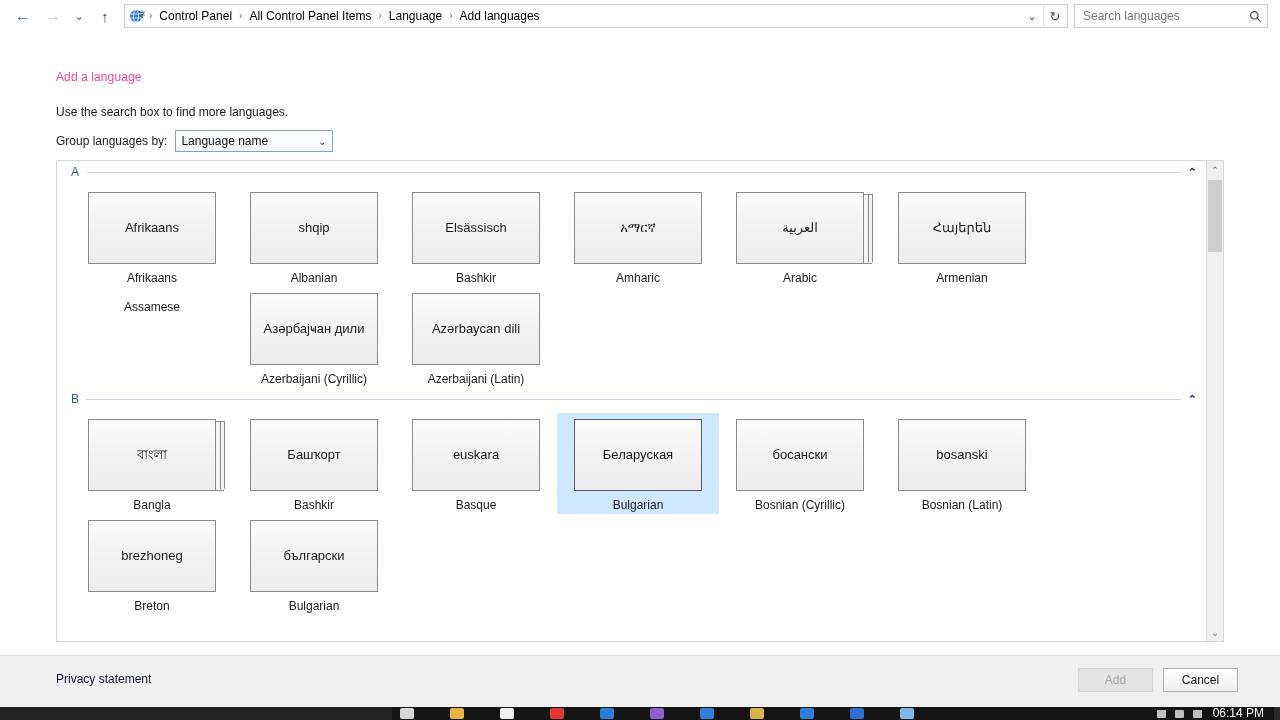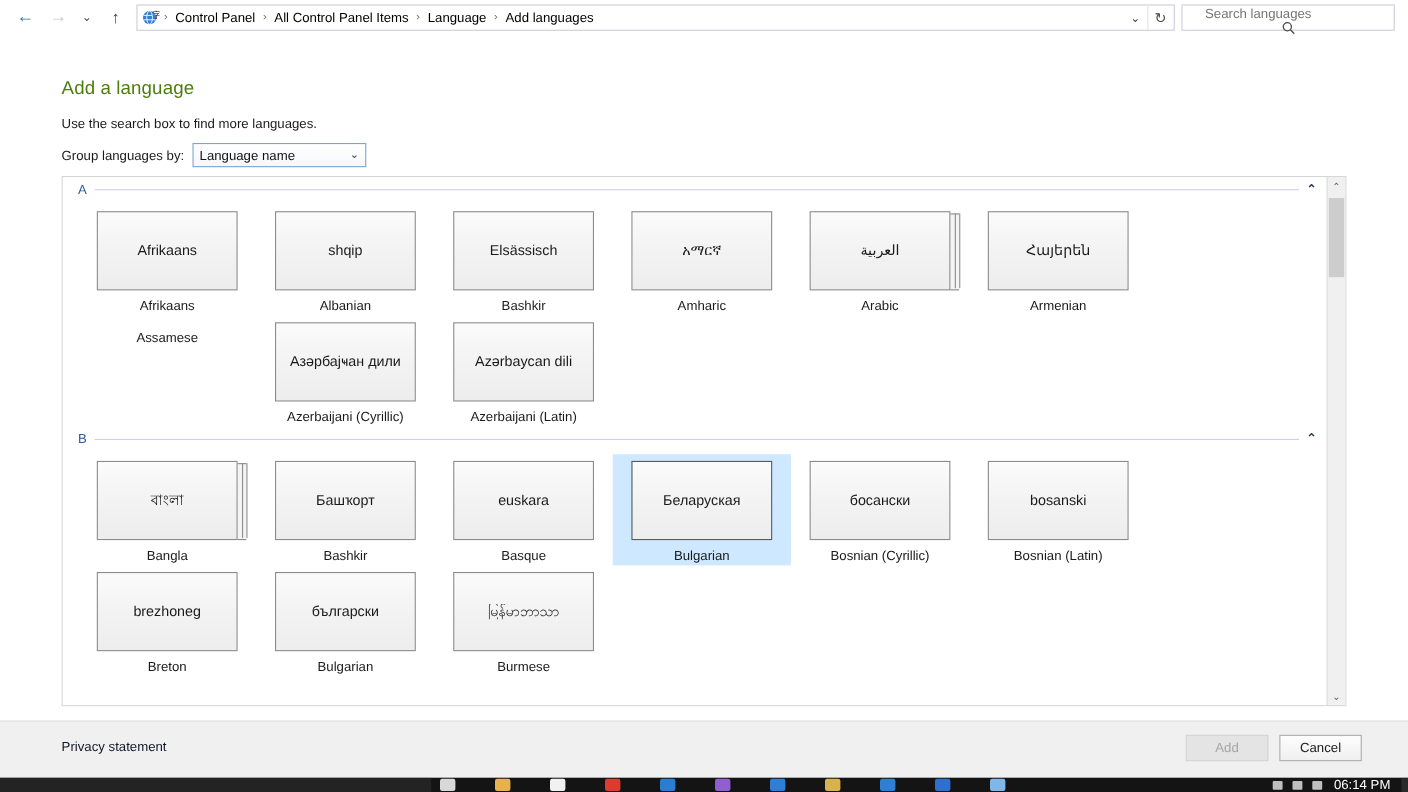--- a/index.html
+++ b/index.html
@@ -97,21 +97,20 @@
 
   .searchbox {
     width: 194px;
     height: 24px;
     border: 1px solid #cccedb;
     background: #ffffff;
     display: flex;
     align-items: center;
     box-sizing: border-box;
     margin-right: 12px;
-    flex-direction: column;
   }
   .searchbox input {
     flex: 1;
     border: 0;
     outline: 0;
     font-size: 12px;
     color: #6d6d6d;
     font-family: "Liberation Sans", sans-serif;
     padding: 0 4px 0 8px;
     background: transparent;
@@ -127,22 +126,22 @@
   .page {
     position: absolute;
     top: 32px; left: 0;
     width: 1280px;
     height: 655px;
     background: #ffffff;
   }
   .page-title {
     position: absolute;
     left: 56px; top: 38px;
-    font-size: 17px;
-    color: #4d7c0f;
+    font-size: 12px;
+    color: #ec4899;
     letter-spacing: 0.1px;
   }
   .page-sub {
     position: absolute;
     left: 56px; top: 73px;
     font-size: 12px;
     color: #1a1a1a;
   }
   .group-row {
     position: absolute;
@@ -614,28 +613,20 @@
             <div class="tile-label">Breton</div>
           </div>
           <div class="tile-cell">
             <div class="tile-box">
               <div class="tile-face">
                 <div class="tile-native">български</div>
               </div>
             </div>
             <div class="tile-label">Bulgarian</div>
           </div>
-          <div class="tile-cell">
-            <div class="tile-box">
-              <div class="tile-face">
-                <div class="tile-native">မြန်မာဘာသာ</div>
-              </div>
-            </div>
-            <div class="tile-label">Burmese</div>
-          </div>
         </div>
       </div>
 
     <div class="vscroll">
       <div class="vs-arrow up">⌃</div>
       <div class="vs-thumb"></div>
       <div class="vs-arrow down">⌄</div>
     </div>
   </div>
 </div>

